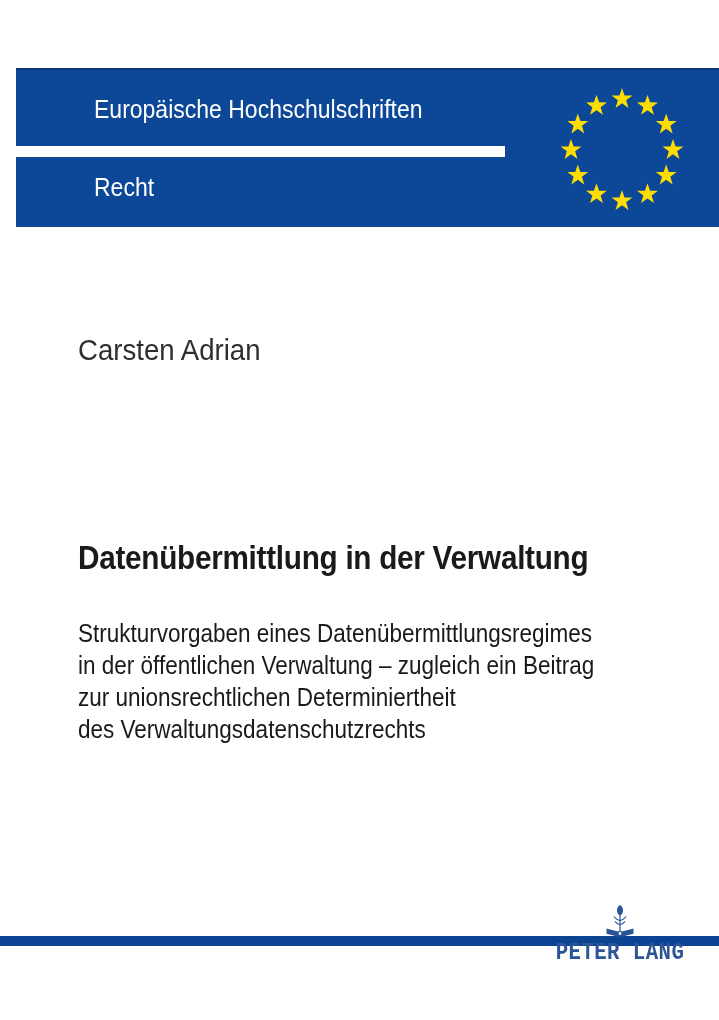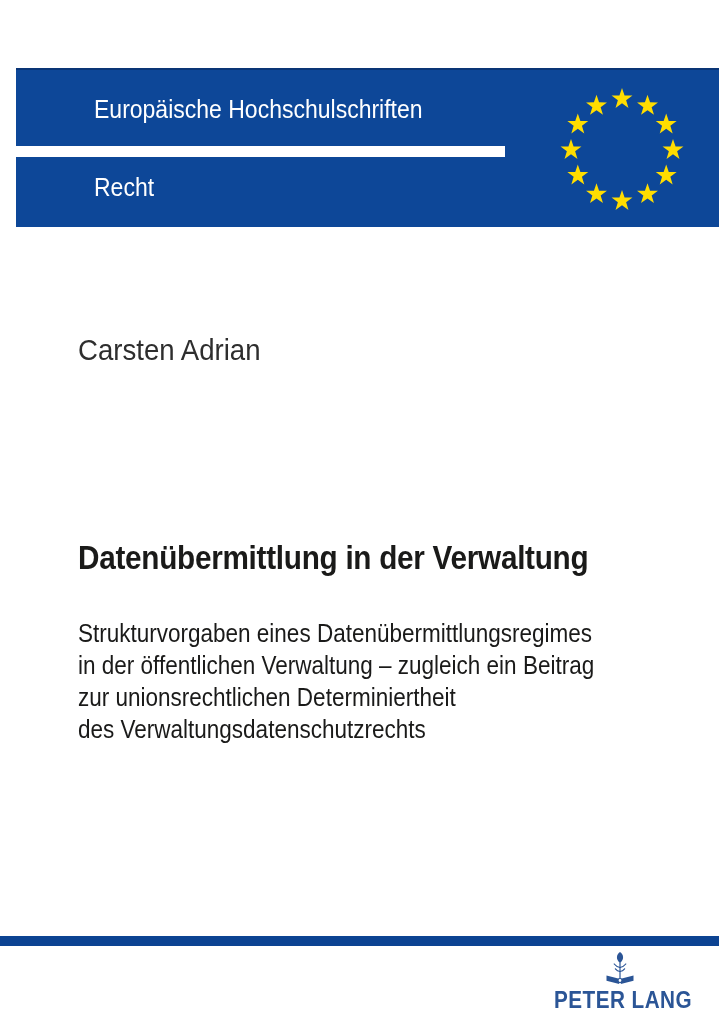--- a/index.html
+++ b/index.html
@@ -49,22 +49,23 @@
     position:absolute;left:78px;top:617px;
     color:#1a1a19;font-size:25px;line-height:32px;font-weight:400;
     transform:scaleX(0.90);transform-origin:0 0;white-space:nowrap;
   }
   
   .bottom-bar{
     position:absolute;left:0;top:936px;width:719px;height:10px;
     background:#0c4392;
   }
   .publisher{
-    position:absolute;left:540px;top:951px;width:160px;
-    text-align:right;
+    position:absolute;left:540px;top:904px;width:160px;
+    text-align:center;
+    font-family:Liberation Mono, monospace;
   }
   .publisher svg{display:block;margin:0 auto;}
   .publisher-name{
     color:#2b5596;font-size:23px;line-height:24px;font-weight:700;
     transform:scaleX(0.90);transform-origin:50% 0;white-space:nowrap;
     letter-spacing:0.5px;margin-top:1px;
   }
 </style>
 </head>
 <body>

